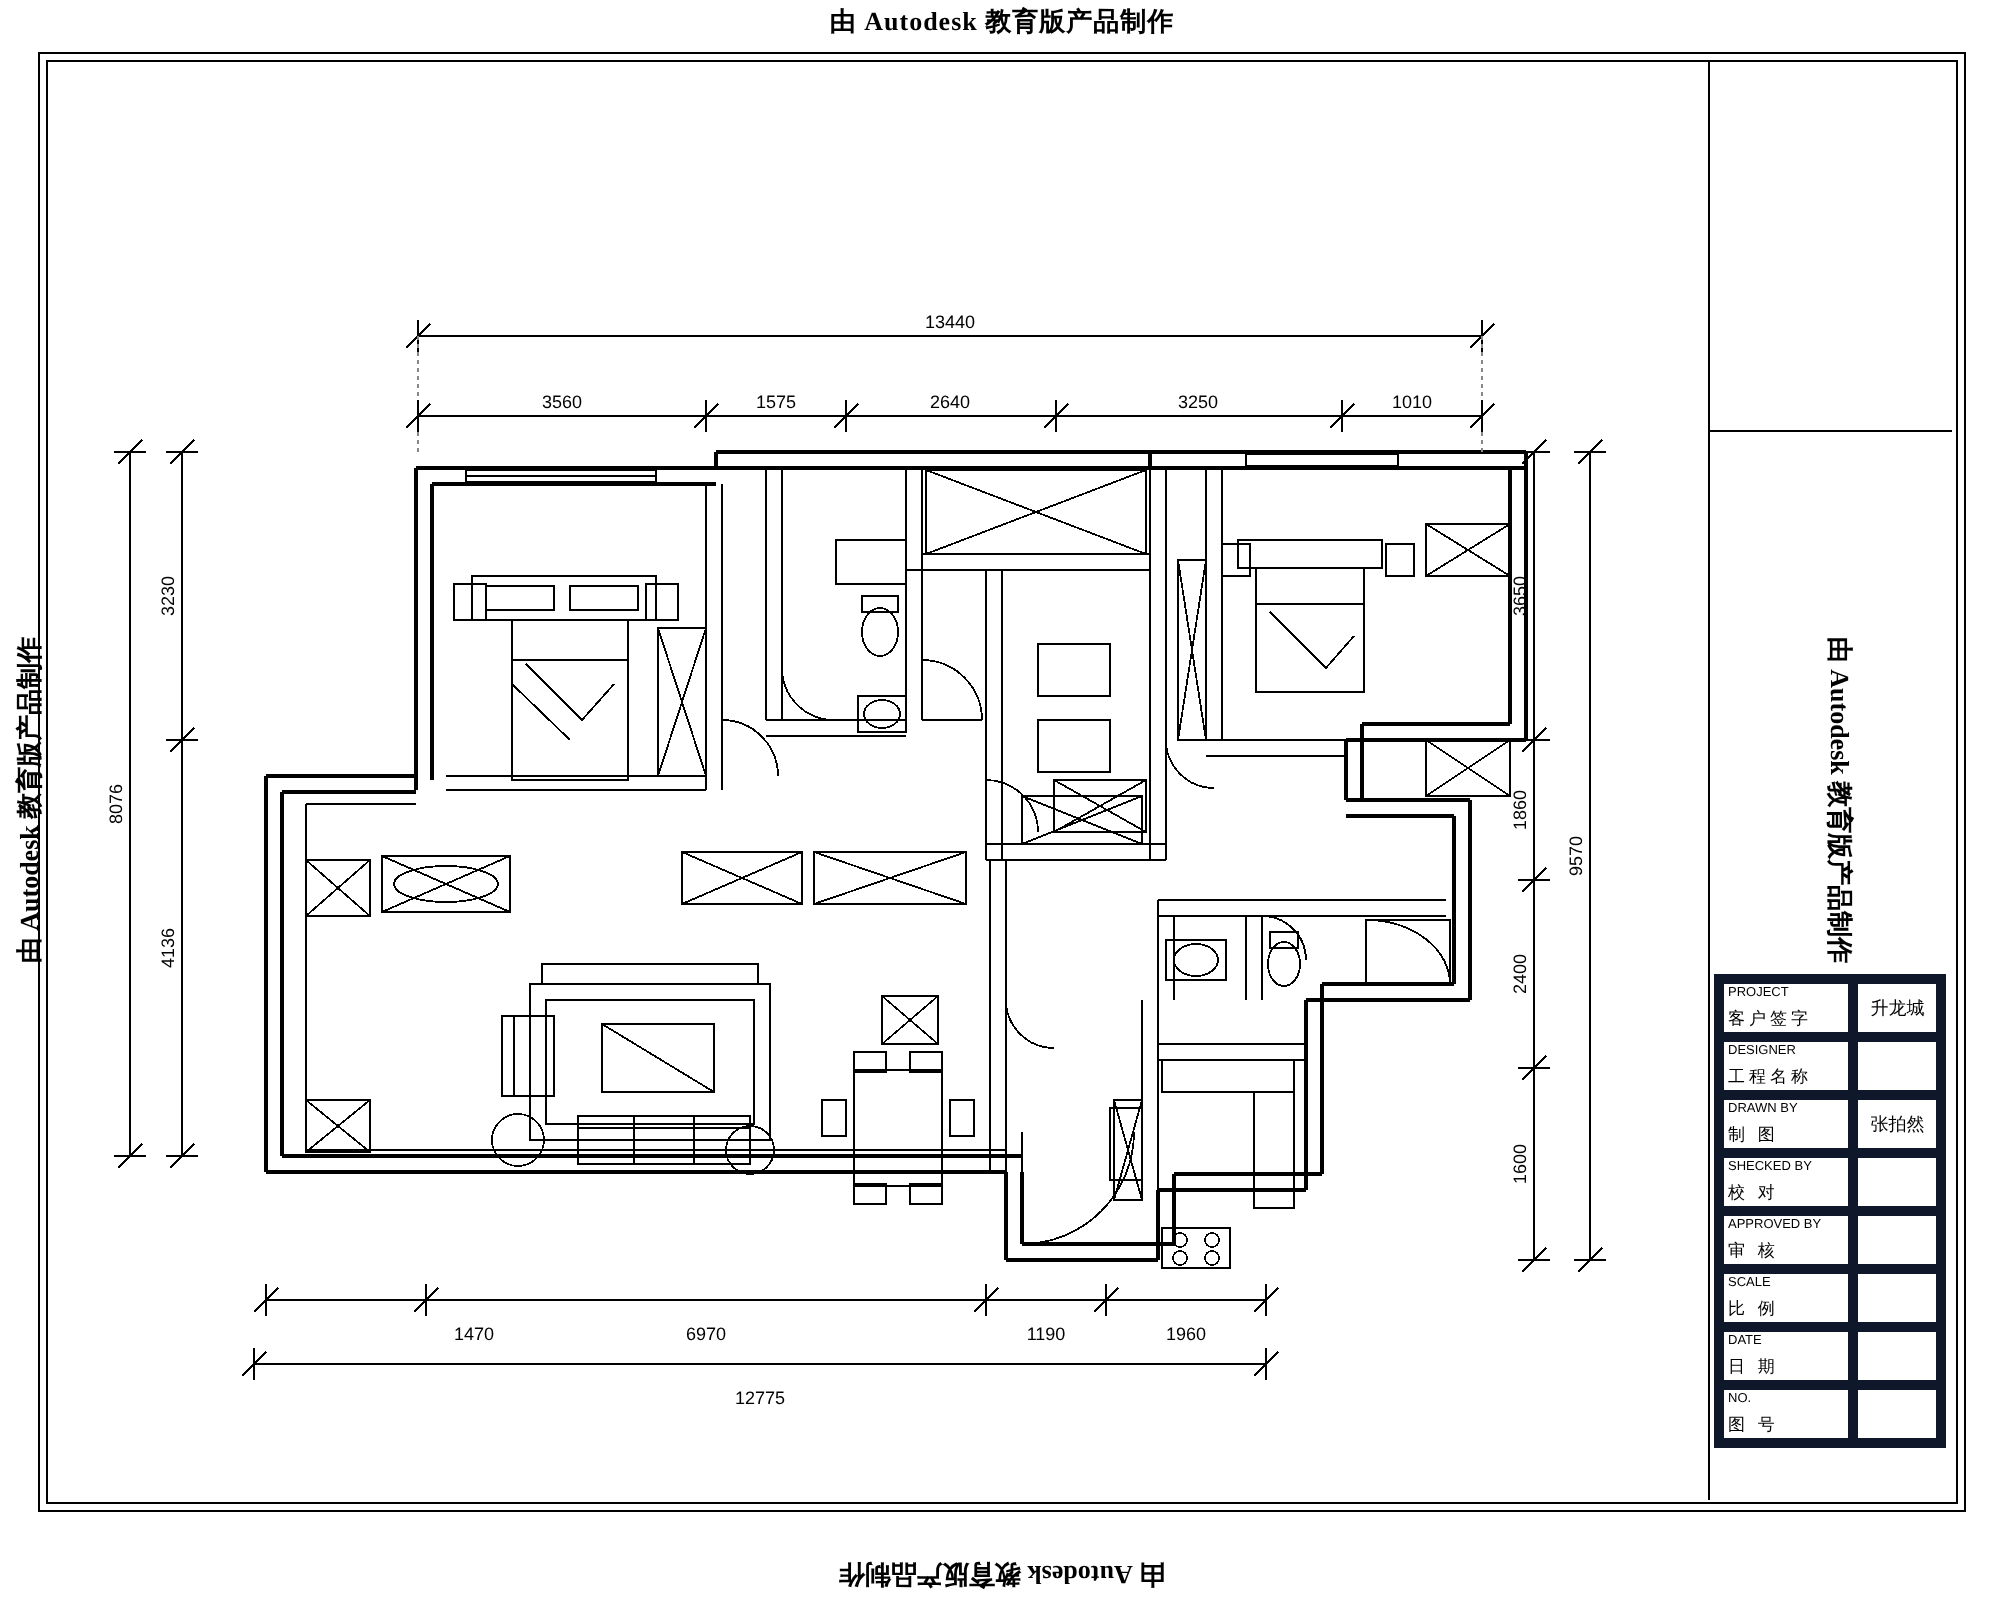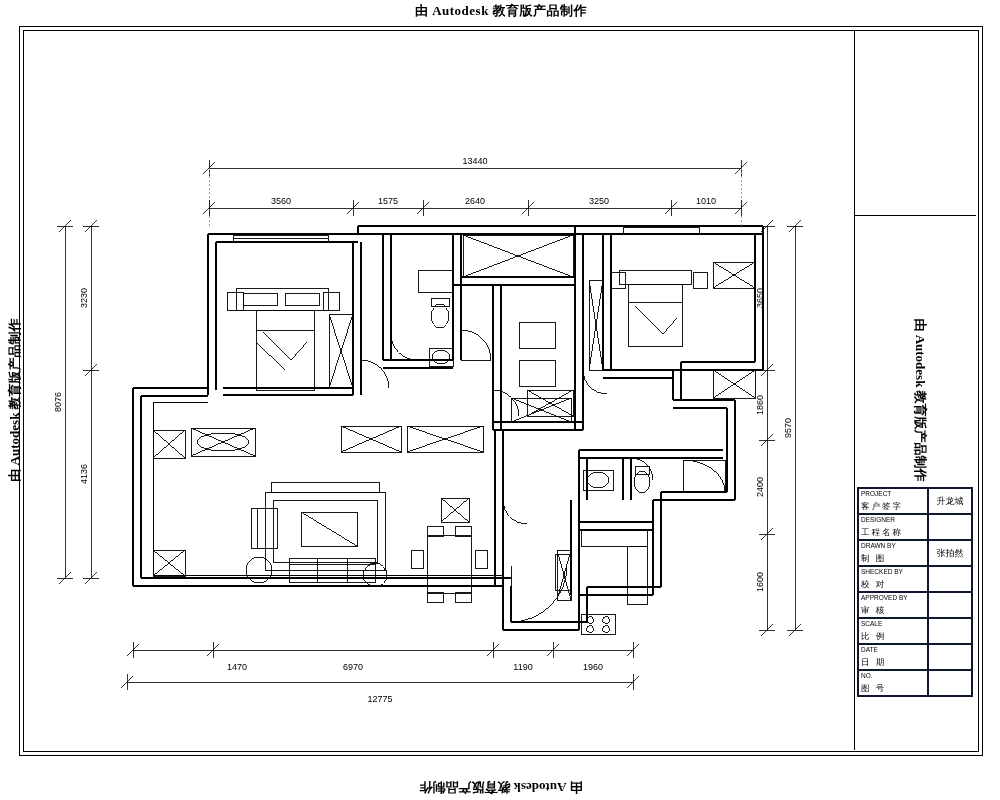--- a/index.html
+++ b/index.html
@@ -139,21 +139,21 @@
 
   
   .tt {
     position: absolute;
     left: 856px; top: 487px;
     width: 116px;
     border-collapse: collapse;
     font-size: 8px;
   }
   .tt td {
-    border: 2px solid #0f172a;
+    border: 5px solid #0f172a;
     height: 13px;
     padding: 0 2px;
     vertical-align: middle;
     line-height: 10px;
   }
   .tt td.lbl-en { font-size: 6.5px; border-bottom: none; height: 10px; }
   .tt td.lbl-cn { font-size: 8.5px; border-top: none; height: 14px; letter-spacing: 2px;}
   .tt td.val { font-size: 9px; text-align: center; }
 
   

